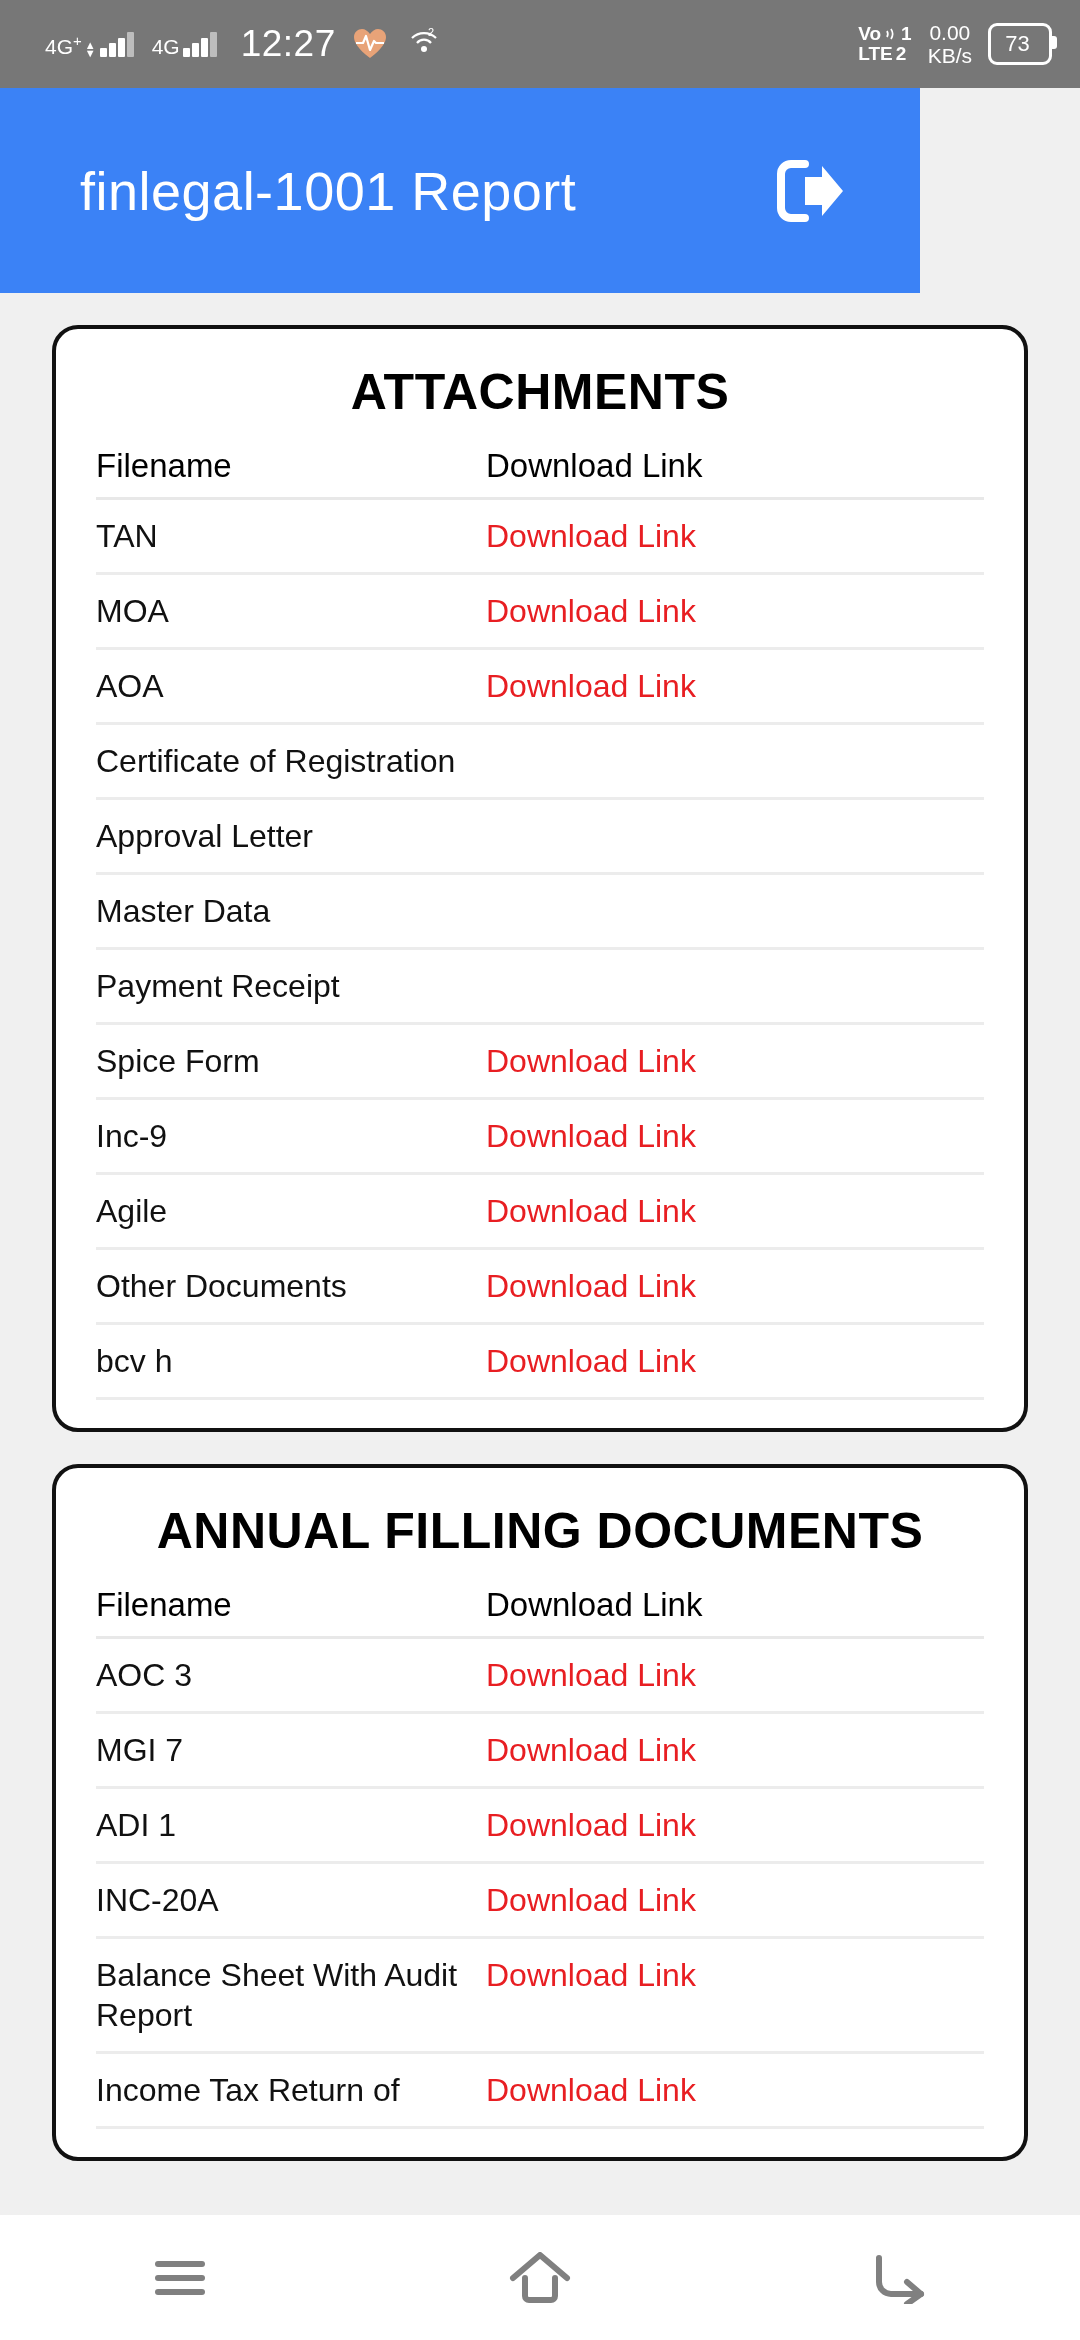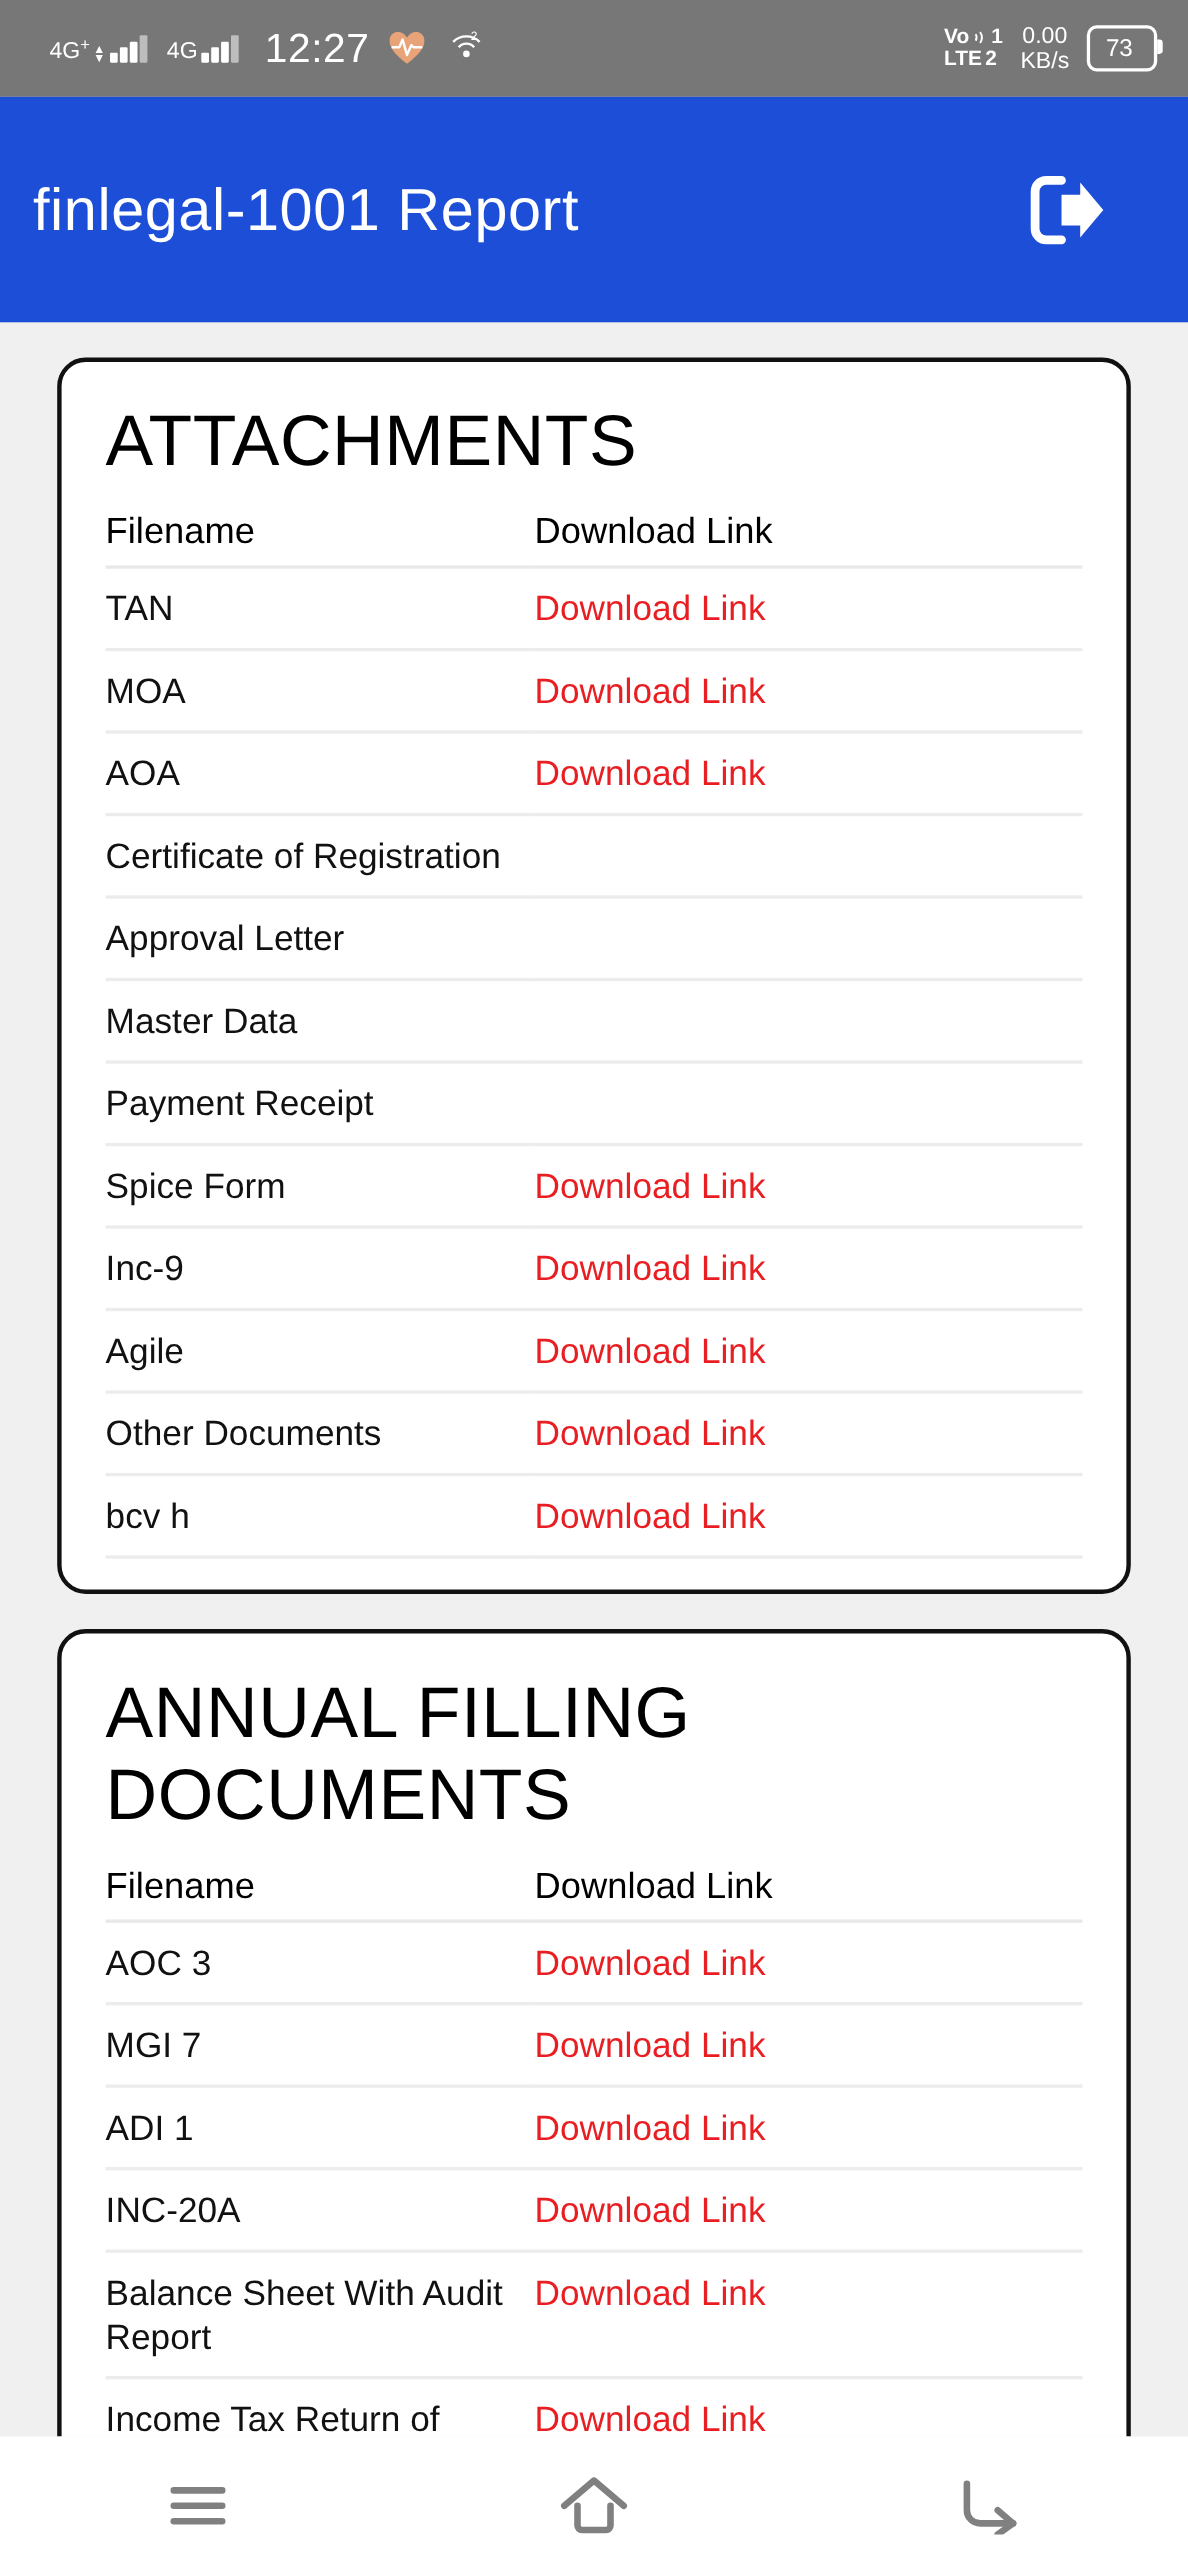--- a/index.html
+++ b/index.html
@@ -46,37 +46,37 @@
     position:relative; display:flex; align-items:flex-start; padding:18px;
   }
   .battery::after{ content:""; position:absolute; right:-8px; top:10px;
      width:5px; height:13px; background:#ffffff; border-radius:0 3px 3px 0;}
   .battery .fill { background:#9e9e9e; height:100%; width:78%;
      border-radius:4px; display:flex; align-items:center; justify-content:center;
      font-size:22px; color:#ffffff; font-weight:400; }
 
   
   .appbar {
-    position:absolute; top:88px; left:0; width:1080px; height:205px;
-    background:#1d4ed8; display:flex; align-items:center;
-    justify-content:space-between; padding:0 70px 0 30px;
+    position:absolute; top:88px; left:0; width:920px; height:205px;
+    background:#3b82f6; display:flex; align-items:center;
+    justify-content:space-between; padding:0 70px 0 80px;
   }
   .app-title { color:#ffffff; font-size:54px; font-weight:400; letter-spacing:0.5px; }
   .logout-btn { width:78px; height:78px; display:flex; align-items:center; justify-content:center; }
 
   
   .content { position:absolute; top:293px; left:0; width:1080px; height:1922px; overflow:hidden; }
 
   .card {
     margin:32px 52px 0 52px;
     background:#ffffff; border:4px solid #111111; border-radius:26px;
     padding:34px 40px 28px 40px;
   }
-  .card-title { font-size:65px; font-weight:400; color:#000000;
-                letter-spacing:0.5px; margin-bottom:22px; }
+  .card-title { font-size:50px; font-weight:700; color:#000000;
+                letter-spacing:0.5px; margin-bottom:22px;text-align:center; }
 
   table { width:100%; border-collapse:collapse; table-layout:fixed; }
   col.c-name { width:390px; }
   col.c-link { width:auto; }
   th {
     text-align:left; font-size:33px; font-weight:400; color:#000000;
     padding:4px 0 12px 0; border-bottom:3px solid #e8e8e8;
   }
   td {
     text-align:left; font-size:32px; font-weight:400; color:#111111;

